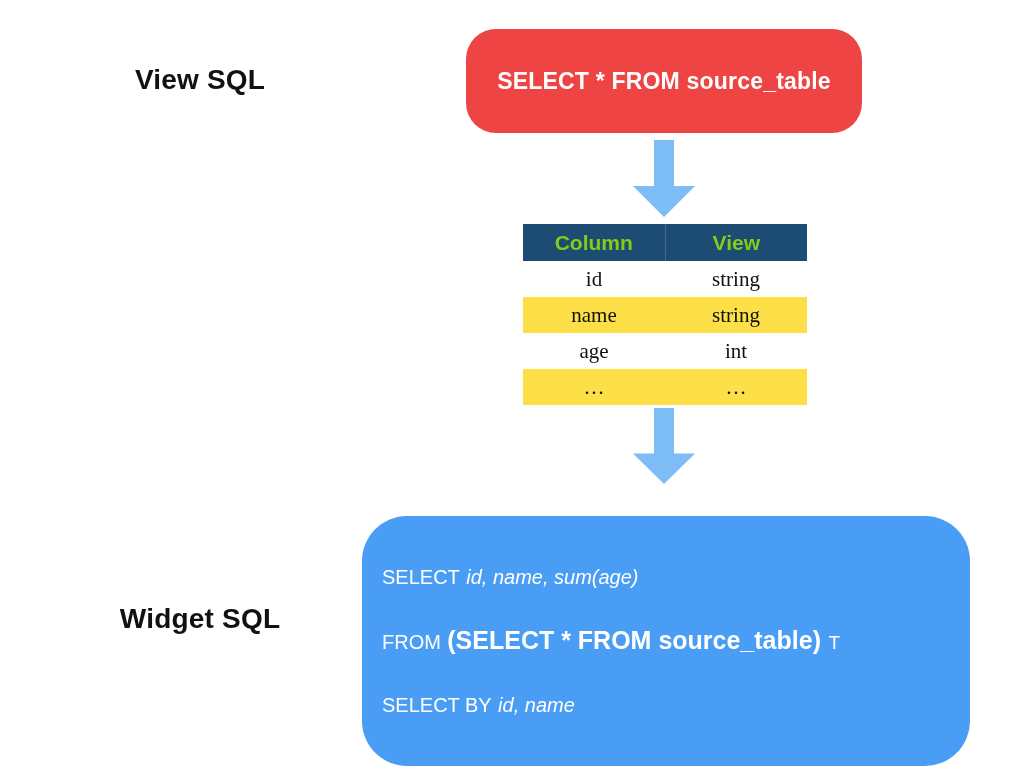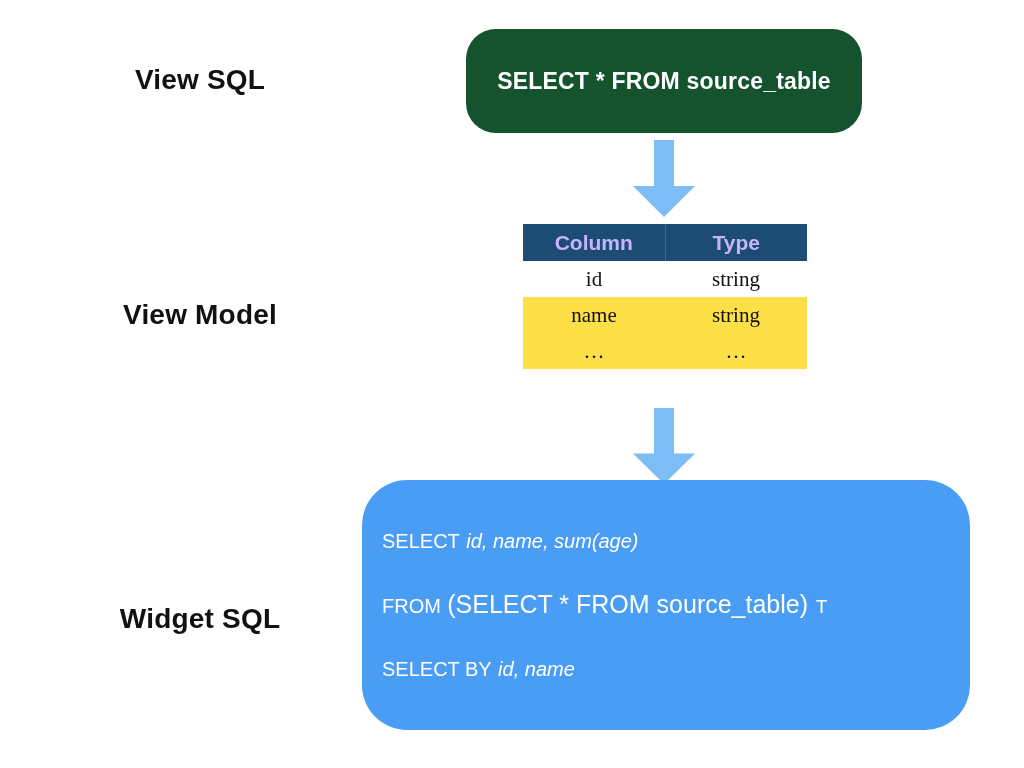--- a/index.html
+++ b/index.html
@@ -26,21 +26,21 @@
   }
   .row-label.view-sql   { top: 64px; }
   .row-label.view-model { top: 299px; }
   .row-label.widget-sql { top: 603px; }
 
   
   .view-sql-box {
     position: absolute;
     left: 466px; top: 29px;
     width: 396px; height: 104px;
-    background: #14532d;
+    background: #ef4444;
     border-radius: 30px;
     display: flex; align-items: center; justify-content: center;
   }
   .view-sql-box .sql-text {
     color: #ffffff;
     font-weight: bold;
     font-size: 23px;
     letter-spacing: 0.2px;
   }
 
@@ -55,93 +55,96 @@
     position: absolute;
     left: 523px; top: 224px;
     width: 284px;
     border-collapse: collapse;
     font-size: 21px;
     color: #111111;
     table-layout: fixed;
   }
   .view-model-table th {
     background: #1C4B74;
-    color: #c4b5fd;
+    color: #84cc16;
     font-weight: bold;
     height: 37px;
     text-align: center;
     font-size: 21px;
   }
   .view-model-table th + th { border-left: 1px solid rgba(255,255,255,0.18); }
   .view-model-table td {
     height: 36px;
     text-align: center;
     font-weight: normal;
     font-family: Liberation Serif, serif;
   }
   .view-model-table tr.alt td { background: #fde047; }
 
   
   .widget-sql-box {
     position: absolute;
-    left: 362px; top: 480px;
+    left: 362px; top: 516px;
     width: 608px; height: 250px;
     background: #4A9DF5;
     border-radius: 45px;
     color: #ffffff;
   }
   .widget-sql-box .sql-line {
     position: absolute;
     left: 20px;
     right: 20px;
     font-size: 20px;
     white-space: nowrap;
   }
   .widget-sql-box .line-1 { top: 50px; }
   .widget-sql-box .line-2 { top: 110px; }
   .widget-sql-box .line-3 { top: 178px; }
   .sql-kw { font-style: normal; font-weight: normal; margin-right: 0.32em; }
   .sql-italic { font-style: italic; }
-  .sql-bold-sub { font-weight: normal; font-size: 25px; }
+  .sql-bold-sub { font-weight: bold; font-size: 25px; }
   .sql-alias { font-size: 19px; margin-left: 0.4em; }
 </style>
 </head>
 <body>
 
 <div class="canvas">
 
   <div class="row-label view-sql">View SQL</div>
-  <div class="row-label view-model">View Model</div>
   <div class="row-label widget-sql">Widget SQL</div>
 
   <div class="view-sql-box">
     <span class="sql-text">SELECT * FROM source_table</span>
   </div>
 
   <div class="down-arrow arrow-1">
     <svg viewBox="0 0 62 77" preserveAspectRatio="none" aria-hidden="true">
       <polygon points="21,0 41,0 41,46 62,46 31,77 0,46 21,46" fill="#7BBDF4"></polygon>
     </svg>
   </div>
 
   <table class="view-model-table">
     <thead>
       <tr>
         <th>Column</th>
-        <th>Type</th>
+        <th>View</th>
       </tr>
     </thead>
     <tbody>
       <tr>
         <td>id</td>
         <td>string</td>
       </tr>
       <tr class="alt">
         <td>name</td>
         <td>string</td>
+      </tr>
+      <tr>
+        <td>age</td>
+        <td>int</td>
       </tr>
       <tr class="alt">
         <td>…</td>
         <td>…</td>
       </tr>
     </tbody>
   </table>
 
   <div class="down-arrow arrow-2">
     <svg viewBox="0 0 62 77" preserveAspectRatio="none" aria-hidden="true">

